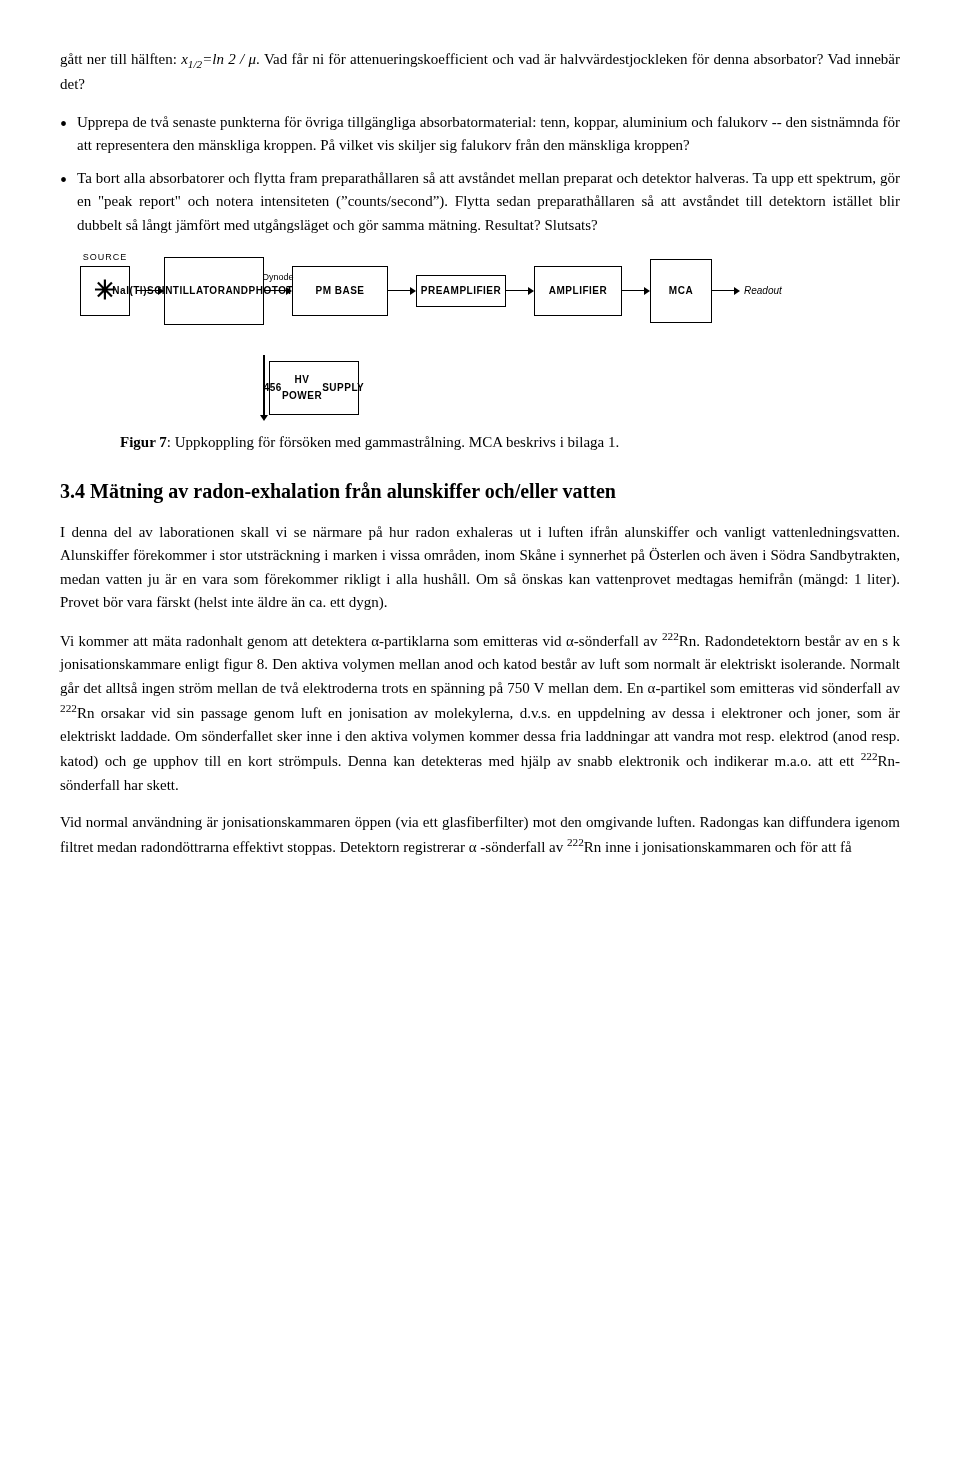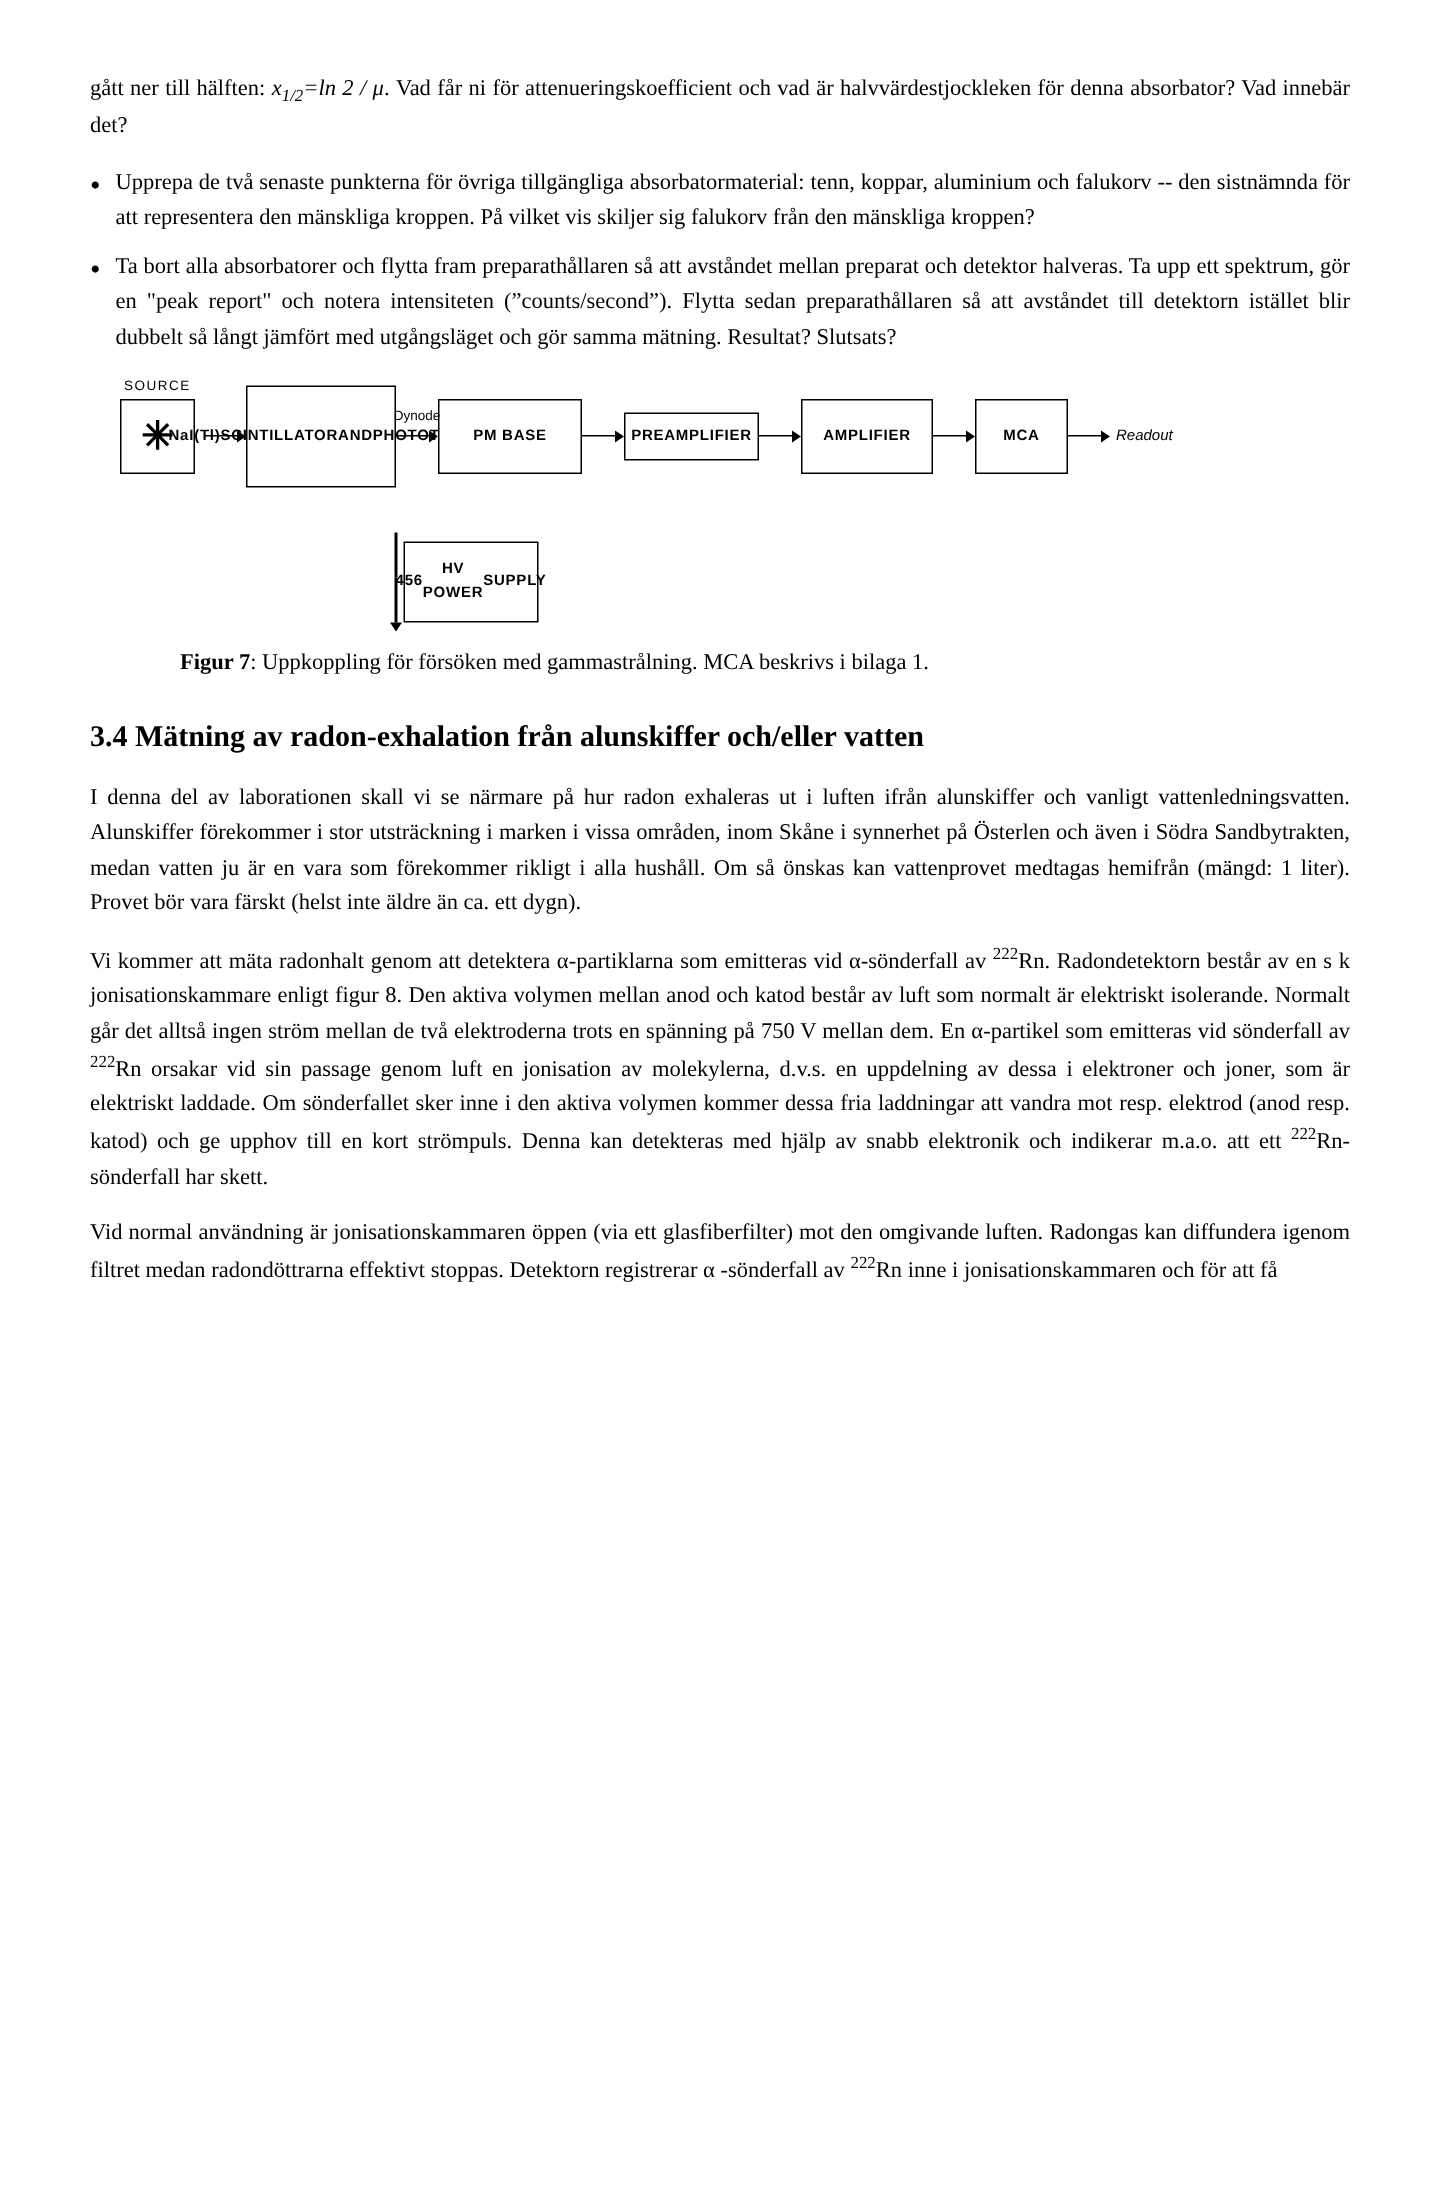--- a/index.html
+++ b/index.html
@@ -130,21 +130,21 @@
     .preamp-box {
       width: 90px;
       height: 32px;
     }
     .amp-box {
       width: 88px;
       height: 50px;
     }
     .mca-box {
       width: 62px;
-      height: 50px;
+      height: 64px;
     }
     .readout-label {
       font-size: 10px;
       font-family: Arial, sans-serif;
       font-style: italic;
       margin-left: 4px;
     }
     .dynode-label {
       font-size: 9px;
       font-family: Arial, sans-serif;

